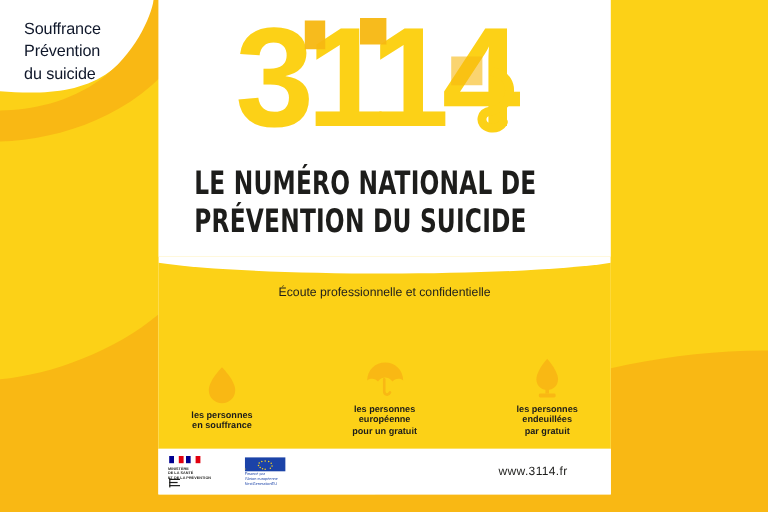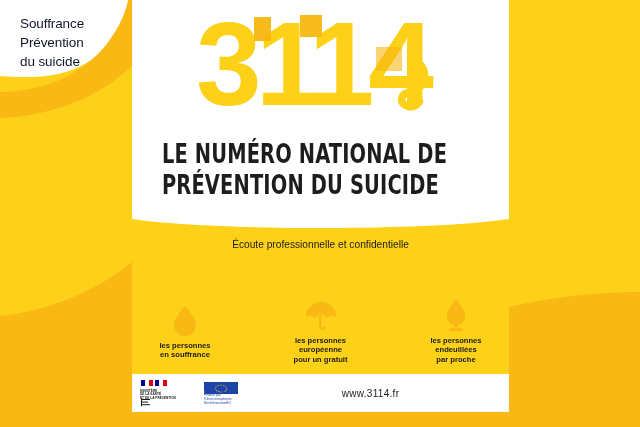--- a/index.html
+++ b/index.html
@@ -85,21 +85,21 @@
     position:absolute;left:0;top:374px;width:377px;height:38px;
     background:#ffffff;
   }
   .foot-row{
     position:absolute;left:8px;top:4px;width:361px;height:30px;
     display:flex;align-items:center;
   }
   .logo-gov{width:58px;height:29px;position:relative;}
   .logo-eu{width:64px;height:26px;position:relative;margin-left:6px;}
   .site{
-    flex:1;text-align:center;color:#1d1d1b;font-size:10px;letter-spacing:0.3px;
+    flex:1;text-align:right;color:#1d1d1b;font-size:10px;letter-spacing:0.3px;
     padding-right:28px;
   }
 
   .gov-txt{
     position:absolute;left:0;top:11px;
     font-size:3.1px;line-height:3.6px;font-weight:700;color:#1d1d1b;
     letter-spacing:0.05px;white-space:nowrap;
   }
   .eu-txt{
     position:absolute;left:0;top:14px;
@@ -217,21 +217,21 @@
             <span class="glyph">
               <svg width="24" height="34" viewBox="0 0 24 34">
                 <path d="M12,1 C12,1 21,11 21,18 C21,23.5 17,27 12,27 C7,27 3,23.5 3,18 C3,11 12,1 12,1 Z" fill="#f9b814"></path>
                 <rect x="10.5" y="26" width="3" height="4" fill="#f9b814"></rect>
                 <rect x="5" y="30" width="14" height="3.2" rx="1.2" fill="#f9b814"></rect>
               </svg>
             </span>
             <span class="cap">
               <span>les personnes</span><br>
               <span>endeuillées</span><br>
-              <span>par proche</span>
+              <span>par gratuit</span>
             </span>
           </div>
 
 
         </div>
       </div>
 
       <div class="foot">
         <div class="foot-row">
 

